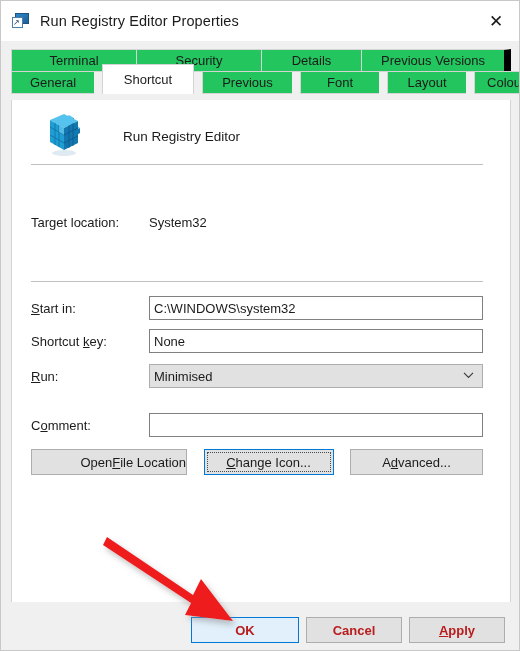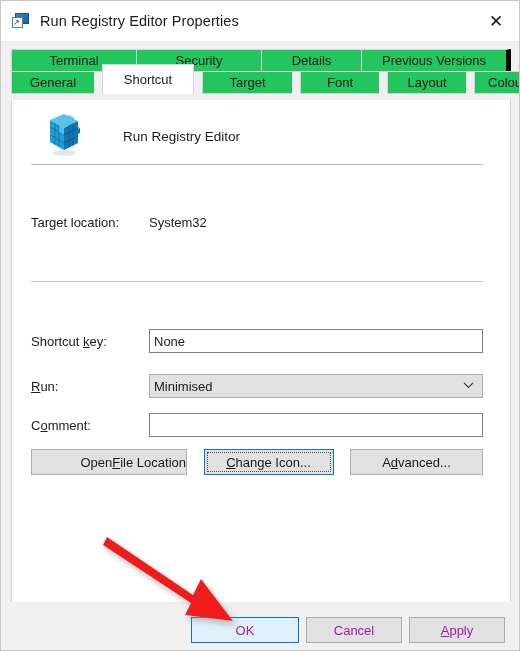--- a/index.html
+++ b/index.html
@@ -85,21 +85,21 @@
   .tab {
     height: 23px;
     background: #22c55e;
     border: 1px solid #d4d4d4;
     border-right: none;
     display: flex; align-items: center; justify-content: center;
     font-size: 13px;
     color: #1b1b1b;
     white-space: nowrap;
   }
-  .tab:last-child { border-right: 5px solid #000000; }
+  .tab:last-child { border-right: 7px solid #000000; }
   .tab.selected {
     background: #ffffff;
     border: 1px solid #d4d4d4;
     border-bottom: none;
     height: 30px;
     margin-top: -7px;
     z-index: 5;
     position: relative;
   }
 
@@ -231,22 +231,22 @@
     width: 518px; height: 48px;
     background: #f0f0f0;
   }
   .fbtn {
     position: absolute;
     top: 15px;
     height: 26px;
     background: #e1e1e1;
     border: 1px solid #adadad;
     font-size: 13px;
-    color: #a21caf;
-    display: flex; align-items: center; justify-content: center;
+    color: #b91c1c;
+    display: flex; align-items: center; justify-content: center; font-weight: bold;
   }
   .fbtn.primary {
     background: #e1f0fb;
     border: 1px solid #0078d7;
   }
   #ok-button   { left: 190px; width: 108px; }
   #cancel-button { left: 305px; width: 96px; }
   #apply-button  { left: 408px; width: 96px; }
 
   
@@ -276,21 +276,21 @@
   <div class="tabstrip">
     <div class="tabrow top">
       <div class="tab" style="width:125px">Terminal</div>
       <div class="tab" style="width:125px">Security</div>
       <div class="tab" style="width:100px">Details</div>
       <div class="tab" style="width:150px">Previous Versions</div>
     </div>
     <div class="tabrow bottom">
       <div class="tab" style="width:83px">General</div>
       <div class="tab selected" style="width:92px">Shortcut</div>
-      <div class="tab" style="width:90px">Target</div>
+      <div class="tab" style="width:90px">Previous</div>
       <div class="tab" style="width:79px">Font</div>
       <div class="tab" style="width:79px">Layout</div>
       <div class="tab" style="width:77px">Colours</div>
     </div>
   </div>
 
   <div class="panel">
 
     <div class="app-header">
       <div class="reg-icon">
@@ -339,27 +339,31 @@
 
 
     <div class="row" style="top:110px">
       <div class="lbl">Target location:</div>
       <div class="val">System32</div>
     </div>
 
 
     <div class="hsep" style="top:181px"></div>
 
+    <div class="row" style="top:196px">
+      <div class="lbl"><span></span><u>S</u><span>tart in:</span></div>
+      <div class="field">C:\WINDOWS\system32</div>
+    </div>
 
     <div class="row" style="top:229px">
       <div class="lbl"><span>Shortcut </span><u>k</u><span>ey:</span></div>
       <div class="field">None</div>
     </div>
 
-    <div class="row" style="top:274px">
+    <div class="row" style="top:264px">
       <div class="lbl"><span></span><u>R</u><span>un:</span></div>
       <div class="combo">
         <span>Minimised</span>
         <span class="chev">
           <svg width="11" height="7" viewBox="0 0 11 7" xmlns="http://www.w3.org/2000/svg">
             <polyline points="1,1 5.5,5.5 10,1" fill="none" stroke="#3d3d3d" stroke-width="1.2"></polyline>
           </svg>
         </span>
       </div>
     </div>

